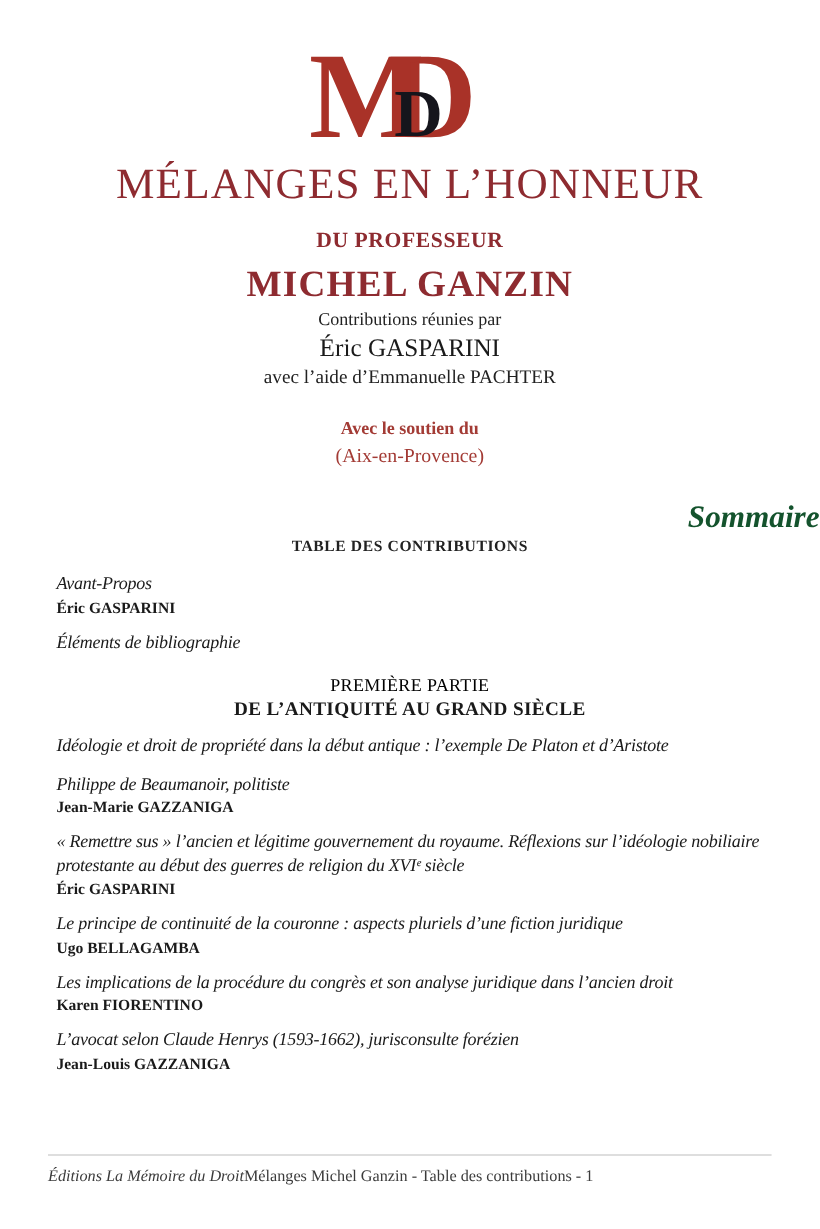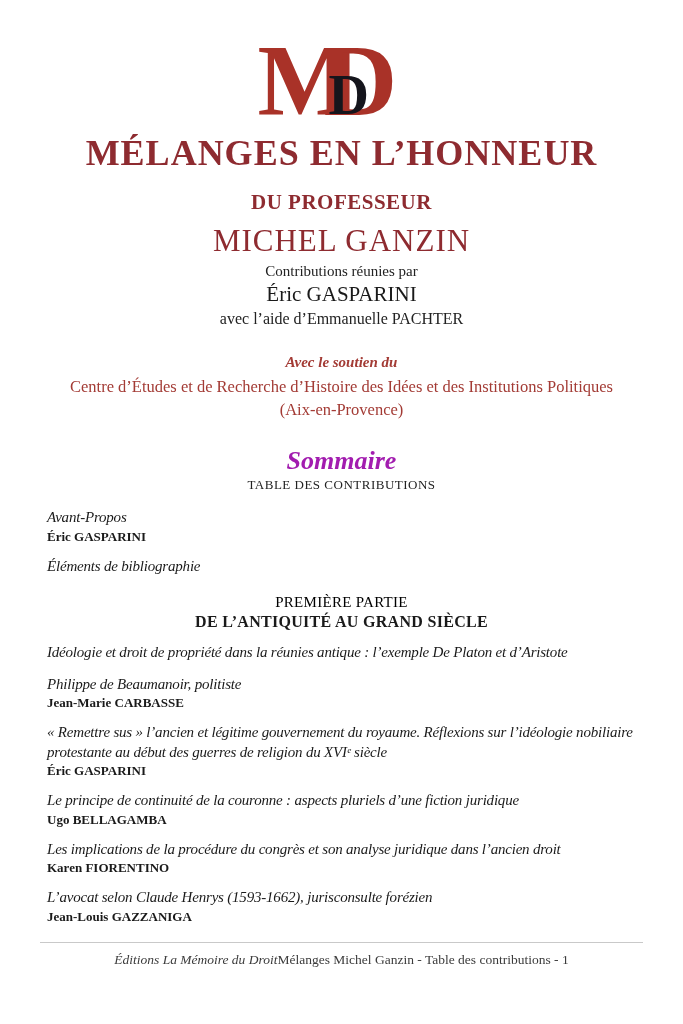--- a/index.html
+++ b/index.html
@@ -22,54 +22,54 @@
     width:168px; height:84px;
     margin:42px auto 0;
   }
   .logo .glyph { position:absolute; font-weight:700; line-height:1; }
   .logo .glyph-m      { left:0;    top:-12px; font-size:102px; color:var(--brand-red,#a93228); z-index:2; }
   .logo .glyph-d-red  { left:66px; top:-12px; font-size:102px; color:var(--brand-red,#a93228); z-index:1; }
   .logo .glyph-d-black{ left:71px; top:25px;  font-size:56px;  color:#15151c; z-index:3; }
   
   .c { text-align:center; }
   .title1 {
-    margin-top:6px; font-size:36px; font-weight:700; letter-spacing:1px;
+    margin-top:6px; font-size:36px; font-weight:400; letter-spacing:1px;
     color:var(--heading-red,#8e2b30);
   }
-  .title2 { margin-top:16px; font-size:21px; font-weight:700; letter-spacing:.5px; color:var(--heading-red,#8e2b30); }
-  .title3 { margin-top:8px;  font-size:31px; font-weight:400; letter-spacing:1px;  color:var(--heading-red,#8e2b30); }
+  .title2 { margin-top:16px; font-size:18px; font-weight:700; letter-spacing:.5px; color:var(--heading-red,#8e2b30); }
+  .title3 { margin-top:8px;  font-size:31px; font-weight:700; letter-spacing:1px;  color:var(--heading-red,#8e2b30); }
   
   .contrib-intro { margin-top:4px; font-size:15px; color:#222;text-align:center; }
   .editor        { margin-top:2px;  font-size:21px; color:#1a1a1a; }
   .assistant     { margin-top:3px;  font-size:16px; color:#222; }
   
-  .support-intro { margin-top:26px; font-size:15px; font-style:italic; font-weight:700; color:var(--support-red,#a33b35); }
+  .support-intro { margin-top:26px; font-size:15px; font-weight:700; color:var(--support-red,#a33b35); }
   .support-org   { margin-top:6px;  font-size:16.5px; color:var(--support-red,#a33b35); white-space:nowrap; }
   .support-place { margin-top:3px;  font-size:16.5px; color:var(--support-red,#a33b35); }
   
-  .toc-heading { margin-top:26px; font-size:26px; font-weight:700; font-style:italic; color:#a21caf; }
-  .toc-sub     { margin-top:1px;  font-size:13px; letter-spacing:.5px; color:#222; }
+  .toc-heading { margin-top:26px; font-size:26px; font-weight:700; font-style:italic; color:#14532d;text-align:right; }
+  .toc-sub     { margin-top:1px;  font-size:13px; letter-spacing:.5px; color:#222;font-weight:bold; }
   .toc-body    { margin:15px 47px 0; text-align:left; }
   .entry       { margin-top:12px; }
   .entry:first-child { margin-top:0; }
   .entry-title {
     font-style:italic; font-size:15px; letter-spacing:-0.2px;
     line-height:1.3; color:#1a1a1a;
   }
   .entry-author { font-weight:700; font-size:13px; margin-top:1px; color:#1a1a1a; }
   .entry-author:empty { display:none; }
   .part-heading { margin-top:18px; text-align:center; }
   .part-label   { font-size:15px; letter-spacing:.3px; color:#000000; }
   .part-title   { margin-top:2px; font-size:16px; font-weight:700; letter-spacing:.3px; color:#1a1a1a; }
   
   .footer {
-    position:absolute; left:40px; right:40px; bottom:56px;
+    position:absolute; left:40px; right:40px; bottom:36px;
     border-top:1px solid var(--rule-gray,#c9c9c9);
     padding-top:9px;
-    display:flex; justify-content:center; align-items:baseline;
+    display:flex; justify-content:flex-start; align-items:baseline;
     font-size:13.5px; color:var(--footer-gray,#3b3b3b);
   }
   .footer .publisher { font-style:italic; }
 </style>
 </head>
 <body>
 
 <div class="page">
 
   <div class="logo">
@@ -80,21 +80,20 @@
 
   <div class="c title1">MÉLANGES EN L’HONNEUR</div>
   <div class="c title2">DU PROFESSEUR</div>
   <div class="c title3">MICHEL GANZIN</div>
 
   <div class="c contrib-intro">Contributions réunies par</div>
   <div class="c editor">Éric GASPARINI</div>
   <div class="c assistant">avec l’aide d’Emmanuelle PACHTER</div>
 
   <div class="c support-intro">Avec le soutien du</div>
-  <div class="c support-org">Centre d’Études et de Recherche d’Histoire des Idées et des Institutions Politiques</div>
   <div class="c support-place">(Aix-en-Provence)</div>
 
   <div class="c toc-heading">Sommaire</div>
   <div class="c toc-sub">TABLE DES CONTRIBUTIONS</div>
 
   <div class="toc-body">
 
     <div class="entry">
       <div class="entry-title">Avant-Propos</div>
       <div class="entry-author">Éric GASPARINI</div>
@@ -104,26 +103,26 @@
       <div class="entry-title">Éléments de bibliographie</div>
 
     </div>
 
     <div class="part-heading">
       <div class="part-label">PREMIÈRE PARTIE</div>
       <div class="part-title">DE L’ANTIQUITÉ AU GRAND SIÈCLE</div>
     </div>
 
     <div class="entry">
-      <div class="entry-title">Idéologie et droit de propriété dans la réunies antique : l’exemple De Platon et d’Aristote</div>
+      <div class="entry-title">Idéologie et droit de propriété dans la début antique : l’exemple De Platon et d’Aristote</div>
     </div>
 
     <div class="entry">
       <div class="entry-title">Philippe de Beaumanoir, politiste</div>
-      <div class="entry-author">Jean-Marie CARBASSE</div>
+      <div class="entry-author">Jean-Marie GAZZANIGA</div>
     </div>
 
     <div class="entry">
       <div class="entry-title">« Remettre sus » l’ancien et légitime gouvernement du royaume. Réflexions sur l’idéologie nobiliaire protestante au début des guerres de religion du XVIᵉ siècle</div>
       <div class="entry-author">Éric GASPARINI</div>
     </div>
 
     <div class="entry">
       <div class="entry-title">Le principe de continuité de la couronne : aspects pluriels d’une fiction juridique</div>
       <div class="entry-author">Ugo BELLAGAMBA</div>

